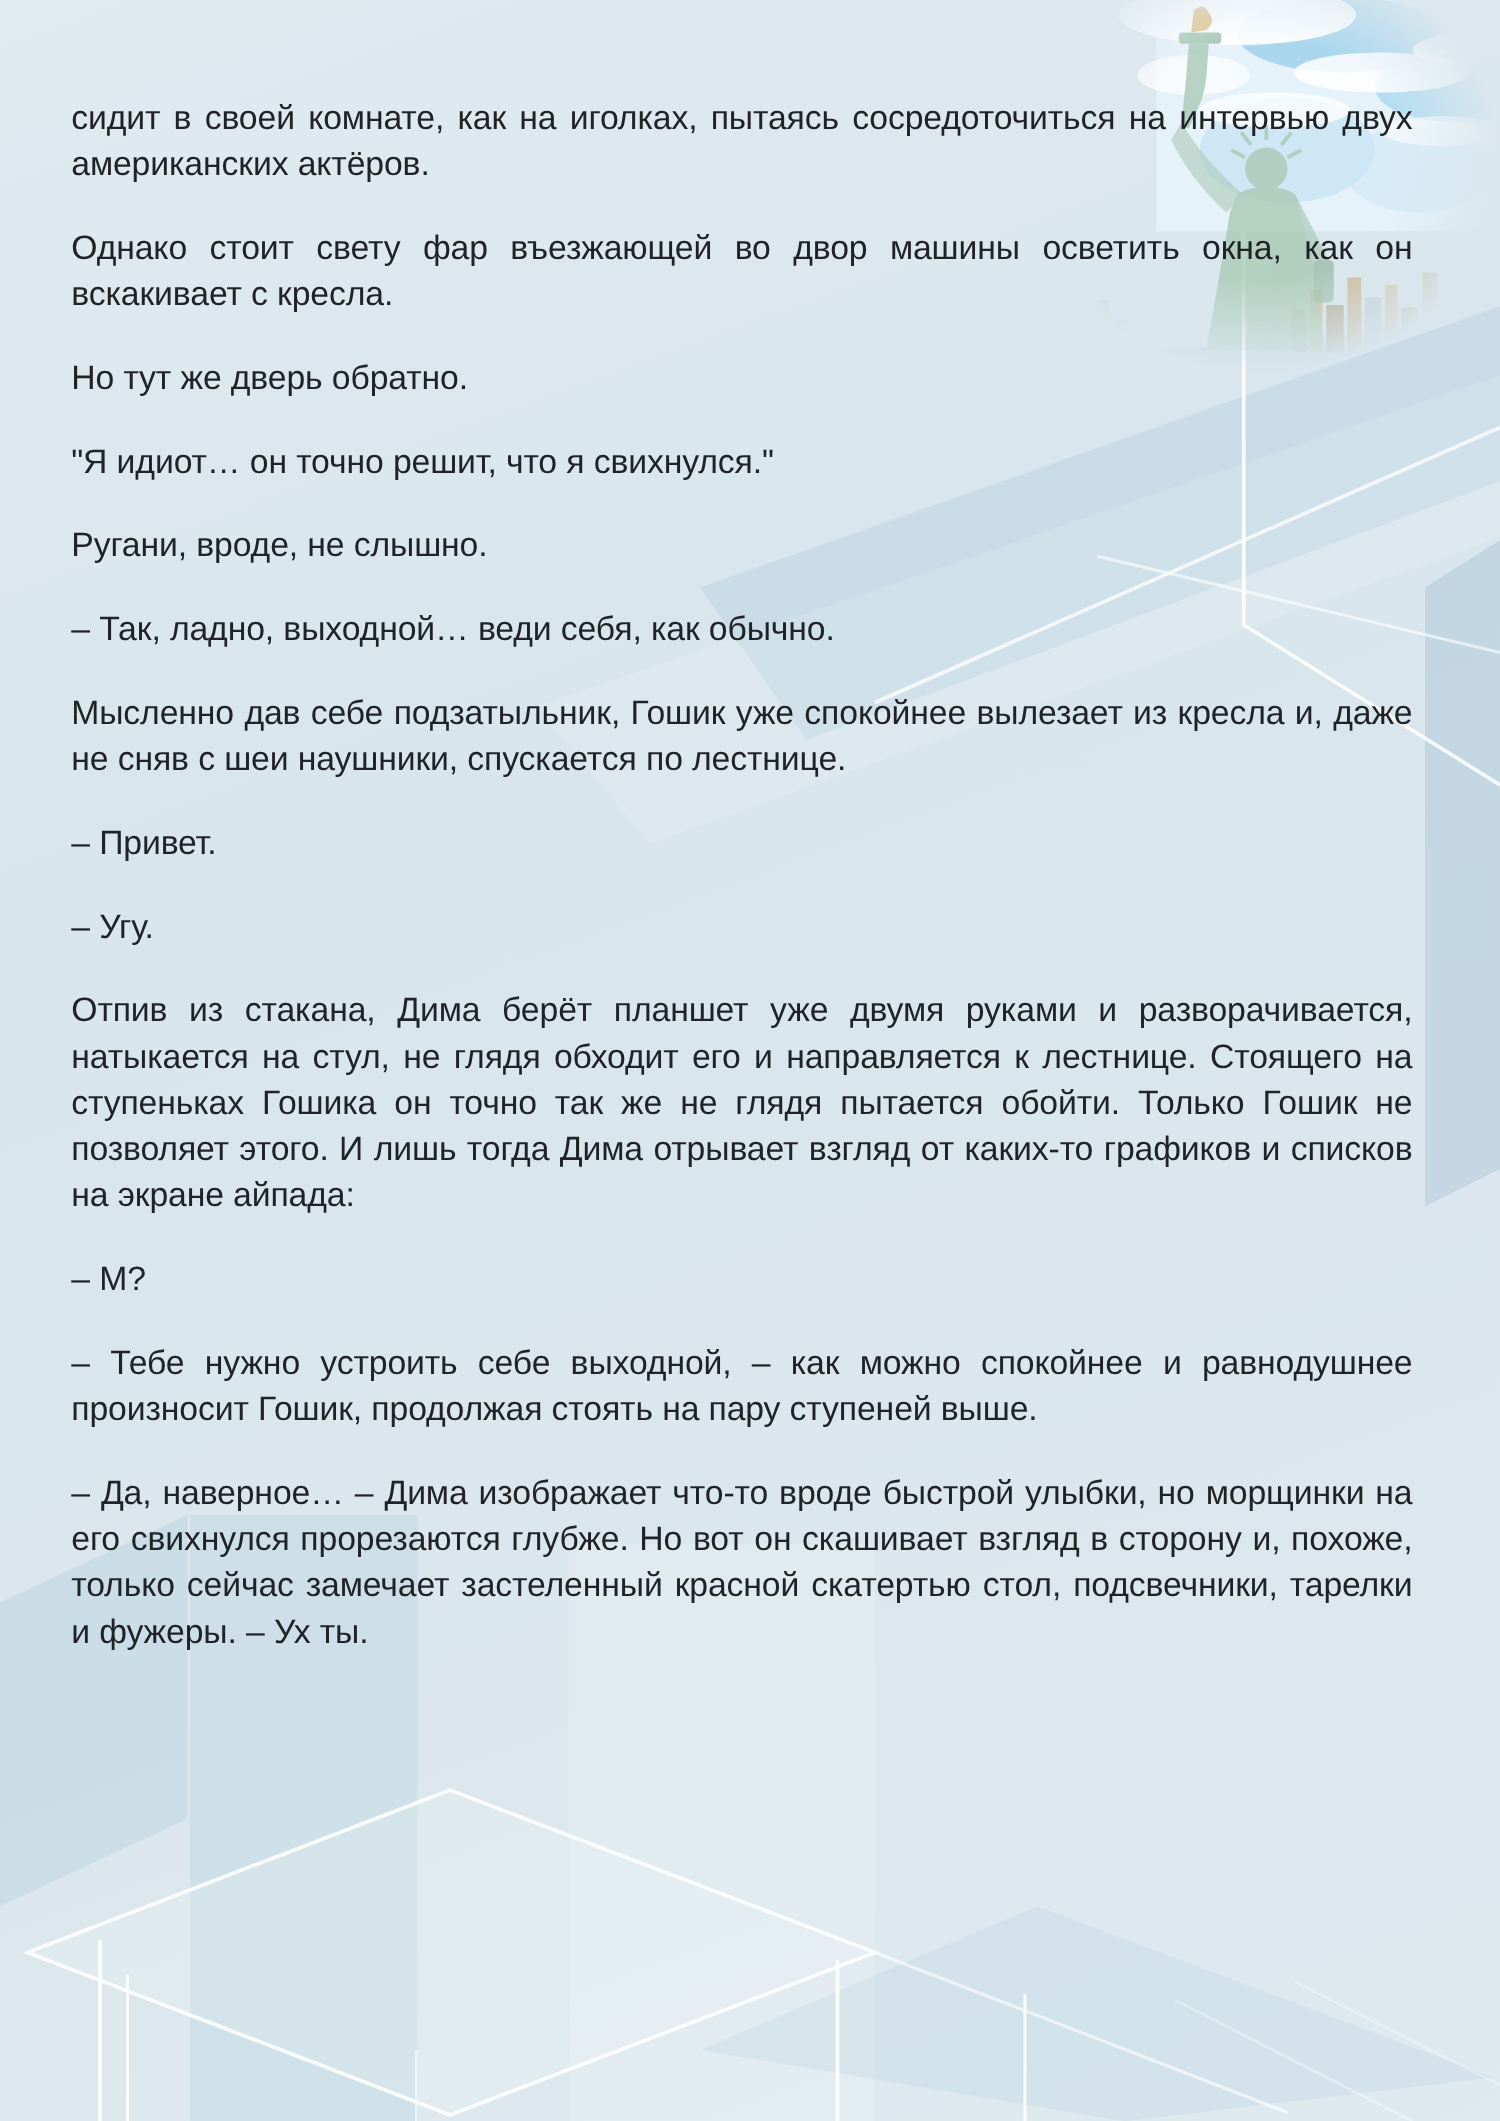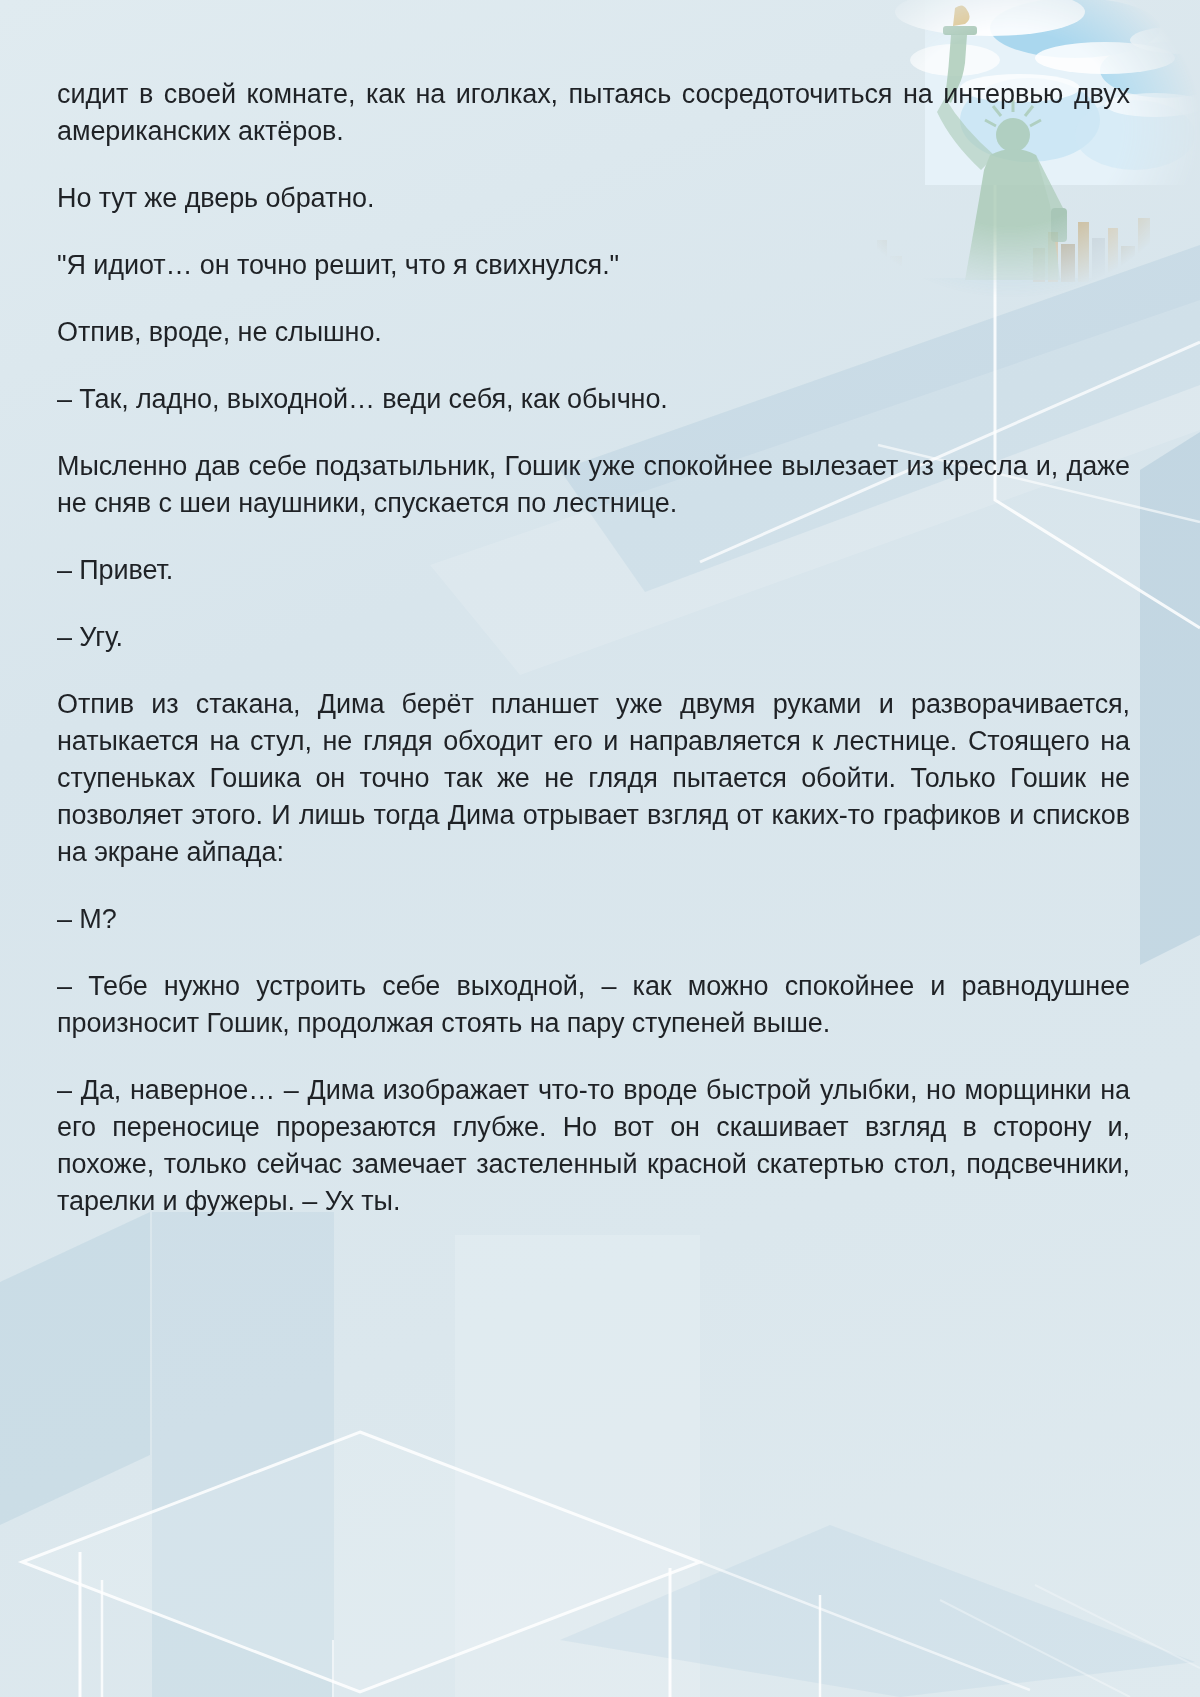--- a/index.html
+++ b/index.html
@@ -118,26 +118,27 @@
         <path d="M185,155 q23,-12 46,0 l14,50 q6,40 10,75 l-95,0 q8,-45 14,-80 l5,-30 z"></path>
         <path d="M140,98 q18,30 50,58 l-14,14 q-30,-28 -44,-58 z" opacity="0.75"></path>
         <path d="M231,155 l28,55 q6,12 -4,16 l-12,4 l-20,-62 z" opacity="0.85"></path>
         <rect x="246" y="208" width="16" height="34" rx="4" fill="#9bbfa9"></rect>
       </g>
     </svg>
   </div>
 
   <div class="story">
       <p>сидит в своей комнате, как на иголках, пытаясь сосредоточиться на интервью двух американских актёров.</p>
+      <p>Однако стоит свету фар въезжающей во двор машины осветить окна, как он вскакивает с кресла.</p>
       <p>Но тут же дверь обратно.</p>
       <p>"Я идиот… он точно решит, что я свихнулся."</p>
-      <p>Отпив, вроде, не слышно.</p>
+      <p>Ругани, вроде, не слышно.</p>
       <p>– Так, ладно, выходной… веди себя, как обычно.</p>
       <p>Мысленно дав себе подзатыльник, Гошик уже спокойнее вылезает из кресла и, даже не сняв с шеи наушники, спускается по лестнице.</p>
       <p>– Привет.</p>
       <p>– Угу.</p>
       <p>Отпив из стакана, Дима берёт планшет уже двумя руками и разворачивается, натыкается на стул, не глядя обходит его и направляется к лестнице. Стоящего на ступеньках Гошика он точно так же не глядя пытается обойти. Только Гошик не позволяет этого. И лишь тогда Дима отрывает взгляд от каких-то графиков и списков на экране айпада:</p>
       <p>– М?</p>
       <p>– Тебе нужно устроить себе выходной, – как можно спокойнее и равнодушнее произносит Гошик, продолжая стоять на пару ступеней выше.</p>
-      <p>– Да, наверное… – Дима изображает что-то вроде быстрой улыбки, но морщинки на его переносице прорезаются глубже. Но вот он скашивает взгляд в сторону и, похоже, только сейчас замечает застеленный красной скатертью стол, подсвечники, тарелки и фужеры. – Ух ты.</p>
+      <p>– Да, наверное… – Дима изображает что-то вроде быстрой улыбки, но морщинки на его свихнулся прорезаются глубже. Но вот он скашивает взгляд в сторону и, похоже, только сейчас замечает застеленный красной скатертью стол, подсвечники, тарелки и фужеры. – Ух ты.</p>
     </div>
 
 </div>
 
 </body></html>

